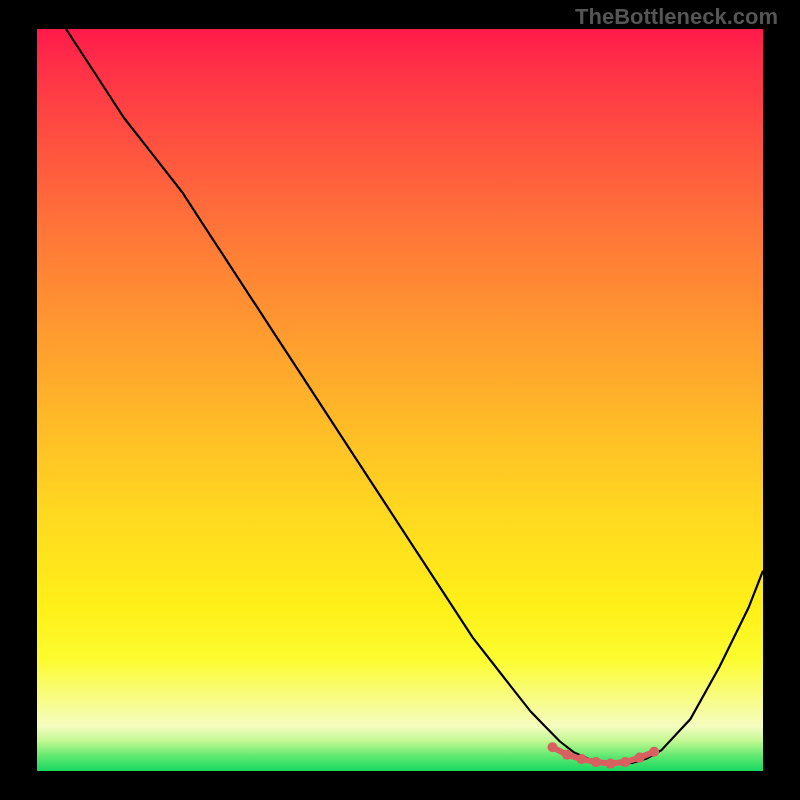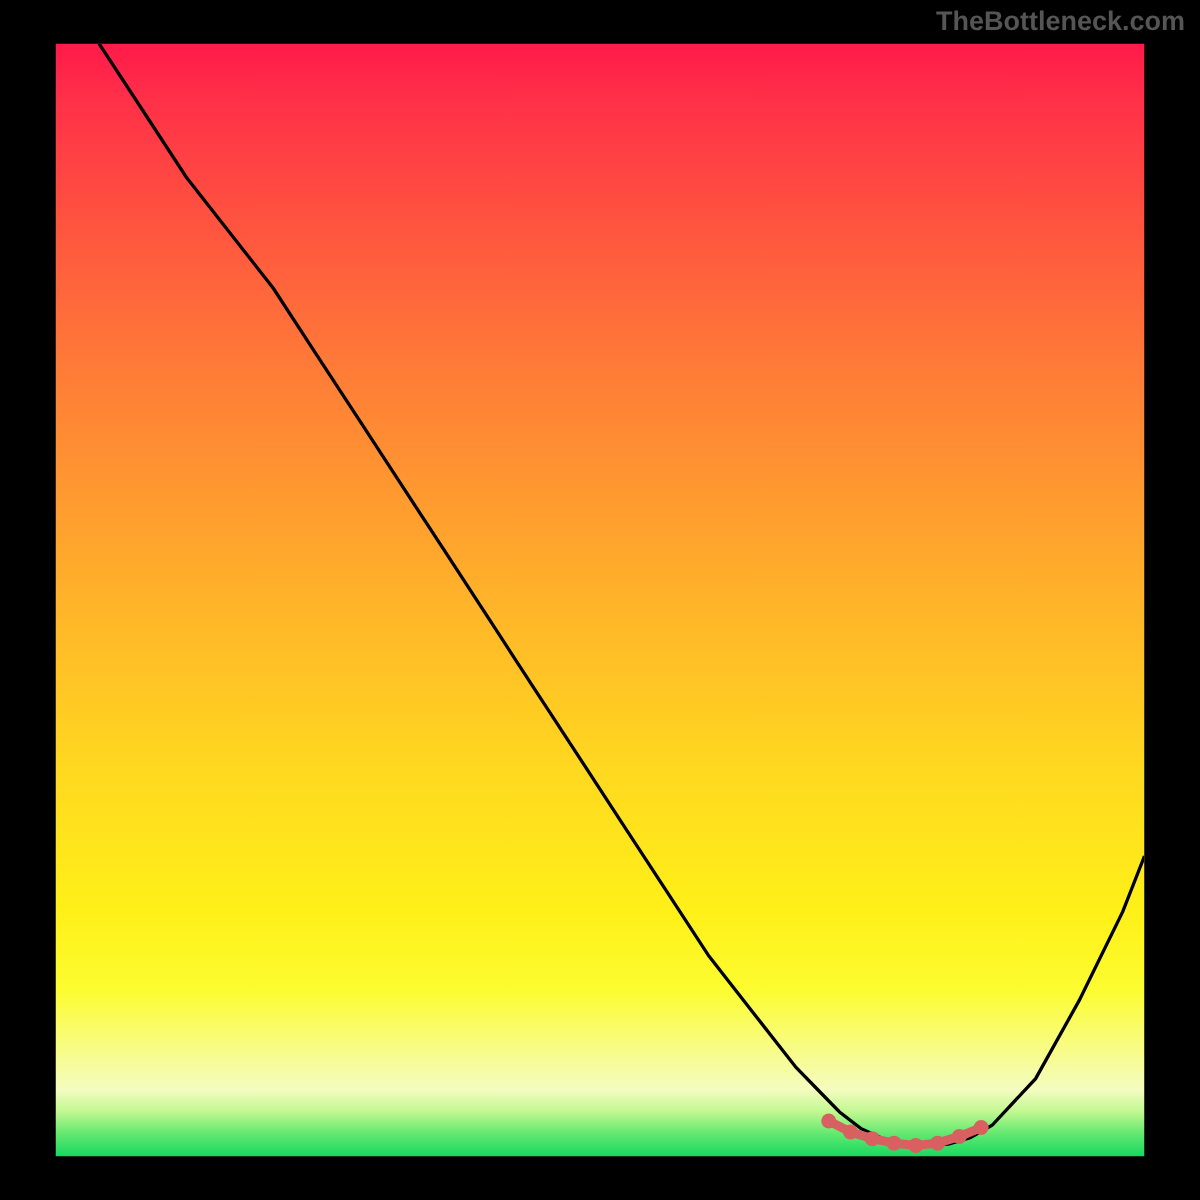--- a/index.html
+++ b/index.html
@@ -7,23 +7,23 @@
     width: 800px;
     height: 800px;
     background: #000;
     position: relative;
     font-family: Arial, sans-serif;
     overflow: hidden;
   }
   .watermark {
     position: absolute;
     top: 4px;
-    right: 10px;
+    right: 22px;
     color: #555;
-    font-size: 18px;
+    font-size: 22px;
     font-weight: bold;
     z-index: 10;
   }
   .plot-area {
     position: absolute;
     left: 37px;
     top: 29px;
     width: 726px;
     height: 742px;
     overflow: hidden;

